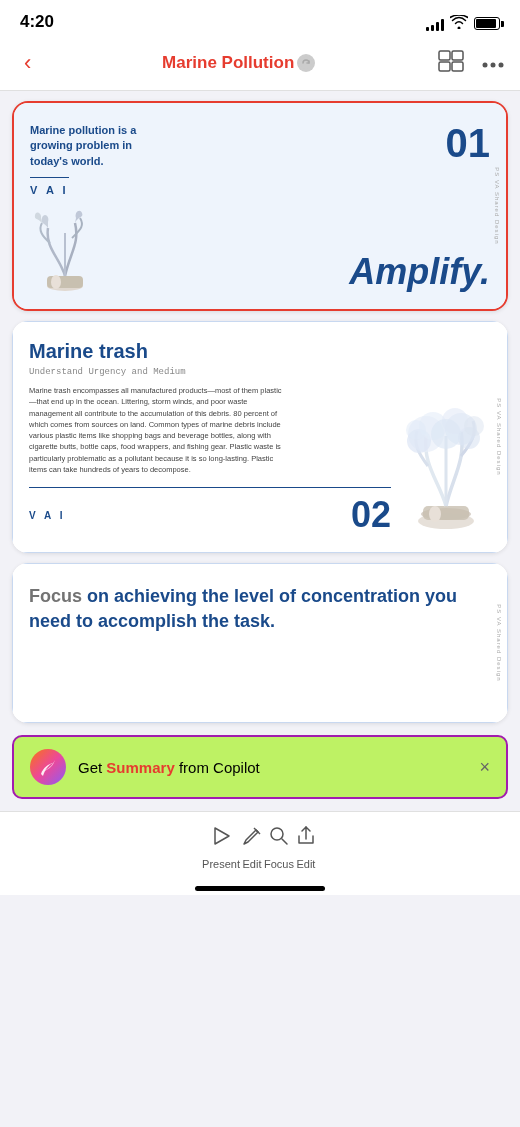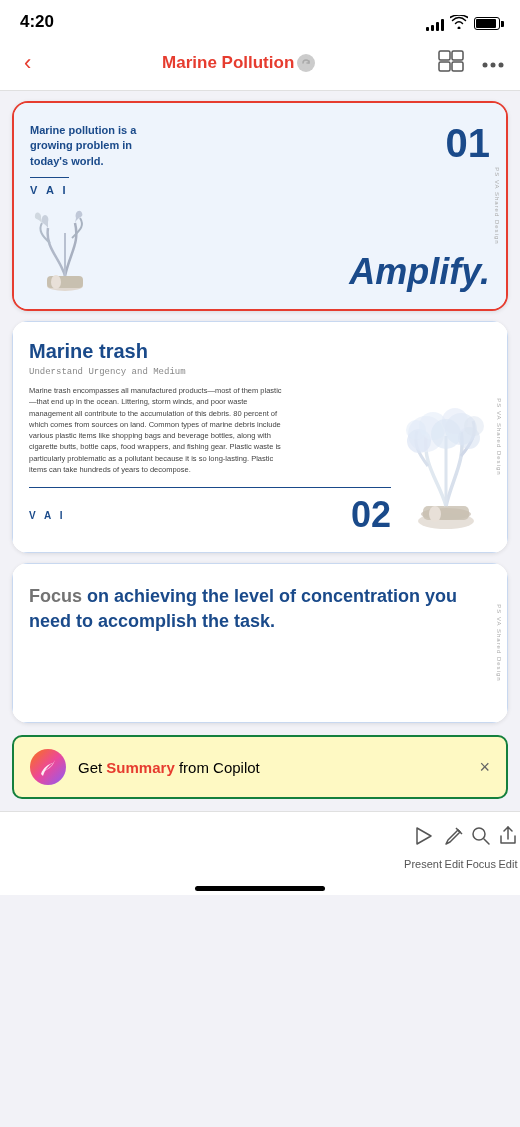--- a/index.html
+++ b/index.html
@@ -291,22 +291,22 @@
       font-weight: 800;
     }
     .slide-3-body {
       color: #555;
       font-size: 7.5px;
       line-height: 1.5;
     }
 
     
     .copilot-banner {
-      background: #fef9c3;
-      border: 2px solid #15803d;
+      background: #bef264;
+      border: 2px solid #a21caf;
       border-radius: 10px;
       padding: 12px 16px;
       display: flex;
       align-items: center;
       gap: 12px;
       margin: 2px 0;
     }
     .copilot-icon {
       width: 36px;
       height: 36px;
@@ -338,21 +338,21 @@
       font-size: 18px;
       color: #666;
       cursor: pointer;
     }
 
     
     .bottom-nav {
       background: white;
       border-top: 1px solid #e0e0e0;
       display: flex;
-      justify-content: flex-end;
+      justify-content: center;
       align-items: center;
       padding: 12px 0 8px;
       position: sticky;
       bottom: 0;
     }
     .bottom-nav-item {
       display: flex;
       flex-direction: column;
       align-items: center;
       gap: 4px;

